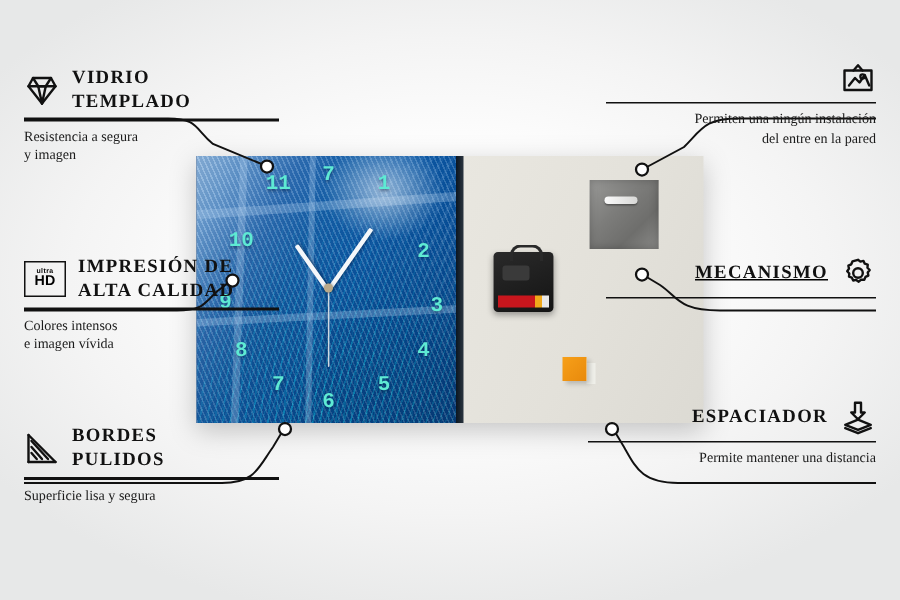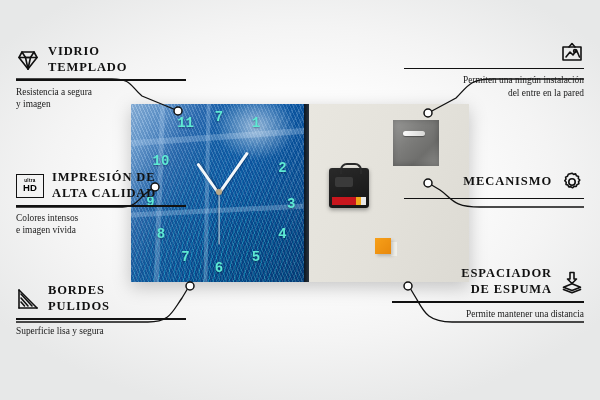--- a/index.html
+++ b/index.html
@@ -257,40 +257,39 @@
         <polyline points="9,7 12,3.5 15,7"></polyline>
       </svg>
     </div>
     <div class="rule"></div>
     <div class="desc">
       <div>Permiten una ningún instalación</div>
       <div>del entre en la pared</div>
     </div>
   </div>
 
-  <div class="callout right" style="right:16px;top:170px;width:180px;">
+  <div class="callout right" style="right:16px;top:170px;width:180px;text-decoration:underline;">
     <div class="head">
       <div class="title">
         <div>MECANISMO</div>
       </div>
       <svg class="ico" viewBox="0 0 24 24">
         <path d="M12 3.2l1.6 1.2 2-0.5 0.9 1.9 2 0.6 -0.2 2.1 1.5 1.5 -1.3 1.7 0.4 2 -1.9 0.9 -0.8 1.9 -2.1 -0.1 -1.6 1.4 -1.7 -1.2 -2 0.4 -0.9 -1.9 -1.9 -0.7 0.2 -2.1 -1.4 -1.5 1.2 -1.7 -0.4 -2 1.9 -0.9 0.8 -1.9z"></path>
         <circle cx="12" cy="12" r="3.2"></circle>
       </svg>
     </div>
     <div class="rule"></div>
     <div class="desc">
     </div>
   </div>
 
   <div class="callout right" style="right:16px;top:266px;width:192px;">
     <div class="head">
       <div class="title">
         <div>ESPACIADOR</div>
-        <div>DE ESPUMA</div>
       </div>
       <svg class="ico" viewBox="0 0 24 24">
         <polyline points="10,2.5 10,9 7.5,9 12,13.5 16.5,9 14,9 14,2.5 10,2.5"></polyline>
         <polygon points="12,13.8 20.5,17.2 12,20.6 3.5,17.2"></polygon>
         <polyline points="3.5,19.4 12,22.8 20.5,19.4"></polyline>
       </svg>
     </div>
     <div class="rule"></div>
     <div class="desc">
       <div>Permite mantener una distancia</div>

